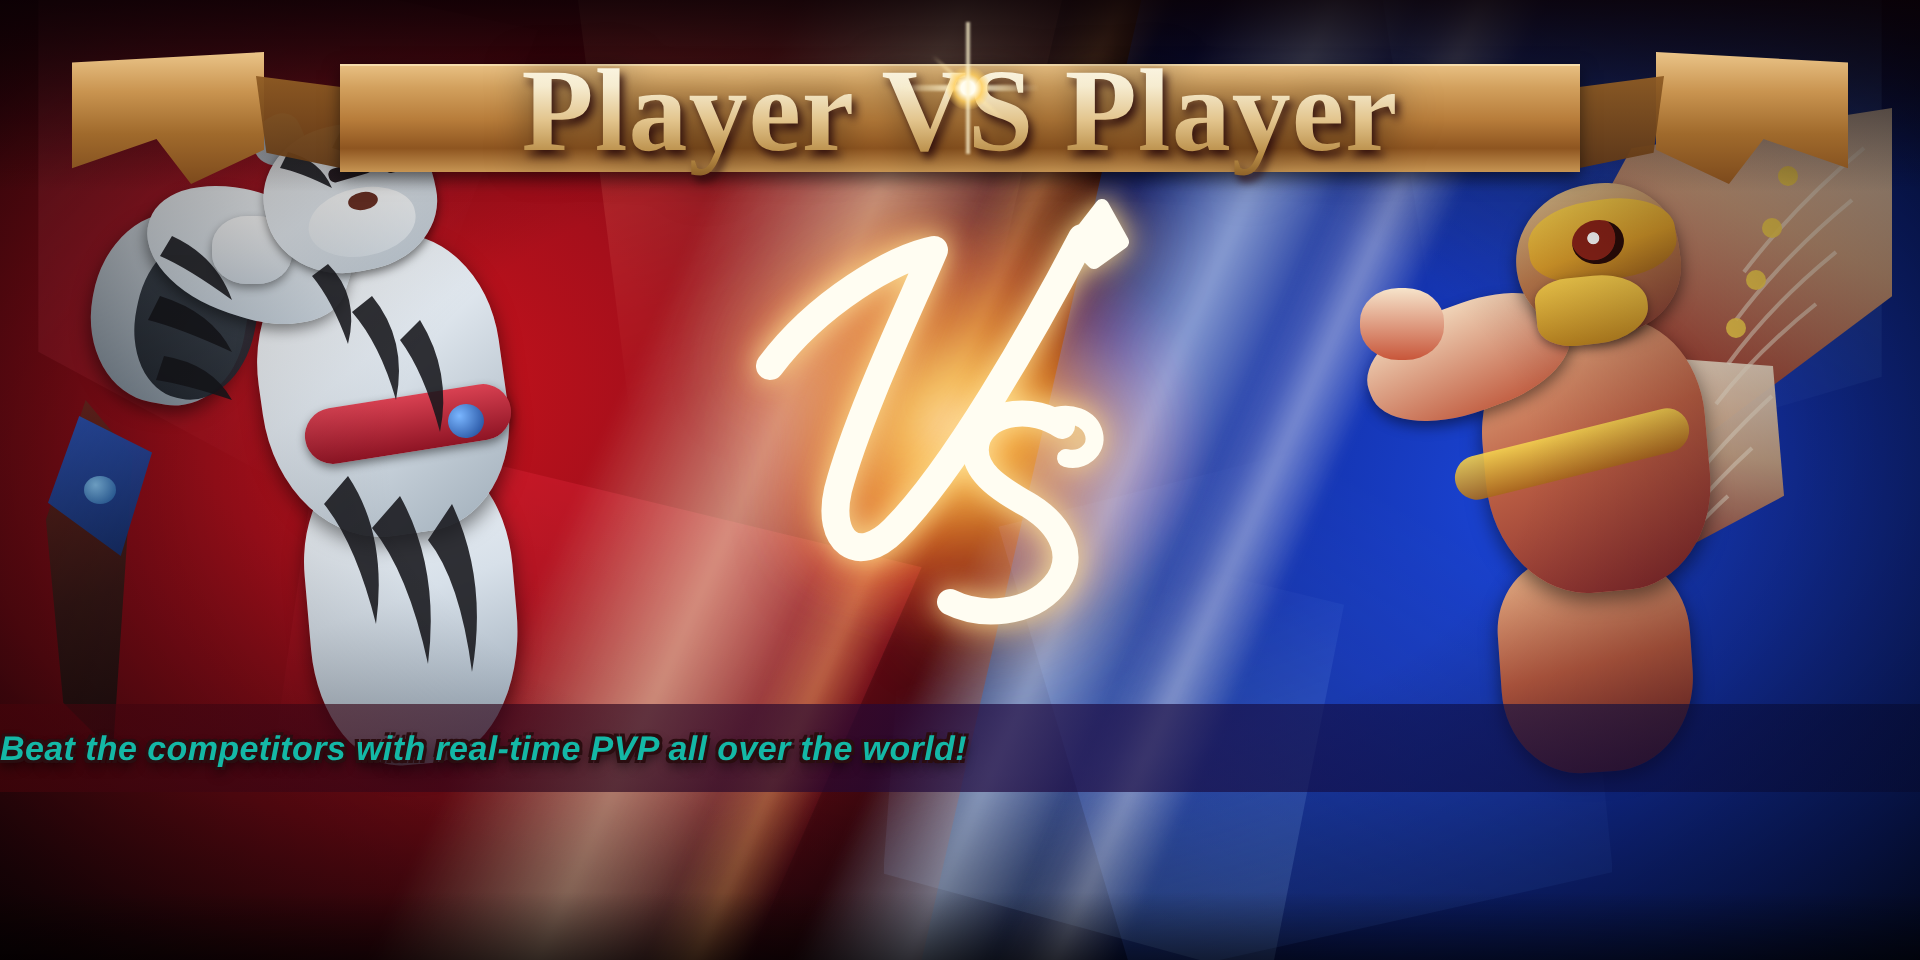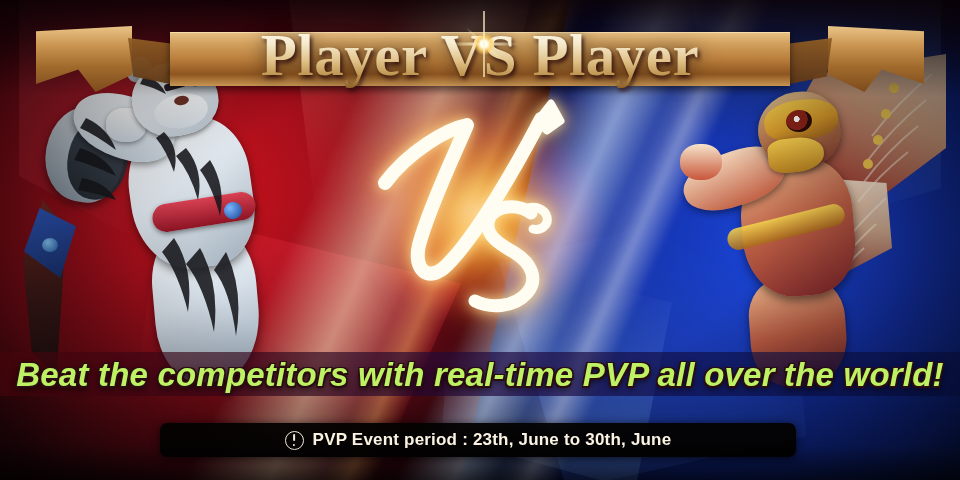--- a/index.html
+++ b/index.html
@@ -203,24 +203,24 @@
   .vs-mark{position:absolute;left:50%;top:212px;transform:translate(-50%,-50%);
     width:250px;height:250px;}
   .vs-mark svg{width:100%;height:100%;
     filter:drop-shadow(0 0 7px rgba(255,228,150,.95)) drop-shadow(0 0 18px rgba(255,150,40,.75));}
 
   
   .tag-band{position:absolute;left:0;right:0;top:352px;height:44px;
     background:linear-gradient(90deg,
       rgba(70,4,10,.62) 0%, rgba(44,6,30,.66) 32%, rgba(32,10,64,.70) 52%,
       rgba(14,14,70,.66) 74%, rgba(6,10,46,.58) 100%);}
-  .tagline{position:absolute;left:0;right:0;top:358px;text-align:center;
+  .tagline{position:absolute;left:0;right:0;top:358px;
     font-family:"Liberation Sans", sans-serif;
-    font-style:italic;font-weight:700;font-size:33px;line-height:34px;
-    color:#bef264;letter-spacing:.2px;white-space:nowrap;
+    font-style:italic;font-weight:700;font-size:17px;line-height:34px;
+    color:#14b8a6;letter-spacing:.2px;white-space:nowrap;
     text-shadow:
       -1.5px -1.5px 0 #2a0d10, 1.5px -1.5px 0 #2a0d10,
       -1.5px 1.5px 0 #2a0d10, 1.5px 1.5px 0 #2a0d10,
       0 3px 6px rgba(0,0,0,.85);}
 
   
   .event-bar{position:absolute;left:160px;top:423px;width:636px;height:34px;
     background:linear-gradient(180deg,rgba(4,2,2,.96),rgba(2,1,1,.99));
     border-radius:7px;
     display:flex;align-items:center;justify-content:center;gap:9px;
@@ -353,19 +353,15 @@
   <div class="title">Player VS Player</div>
 
   <div class="sparkle">
     <div class="sparkle-diag"></div>
     <div class="sparkle-core"></div>
   </div>
 
   <div class="tag-band"></div>
   <div class="tagline">Beat the competitors with real-time PVP all over the world!</div>
 
-  <div class="event-bar">
-    <span class="warn-icon"></span>
-    <span class="event-text">PVP Event period : 23th, June to 30th, June</span>
-  </div>
 
   <div class="bottom-fade"></div>
 </div>
 
 </body></html>

